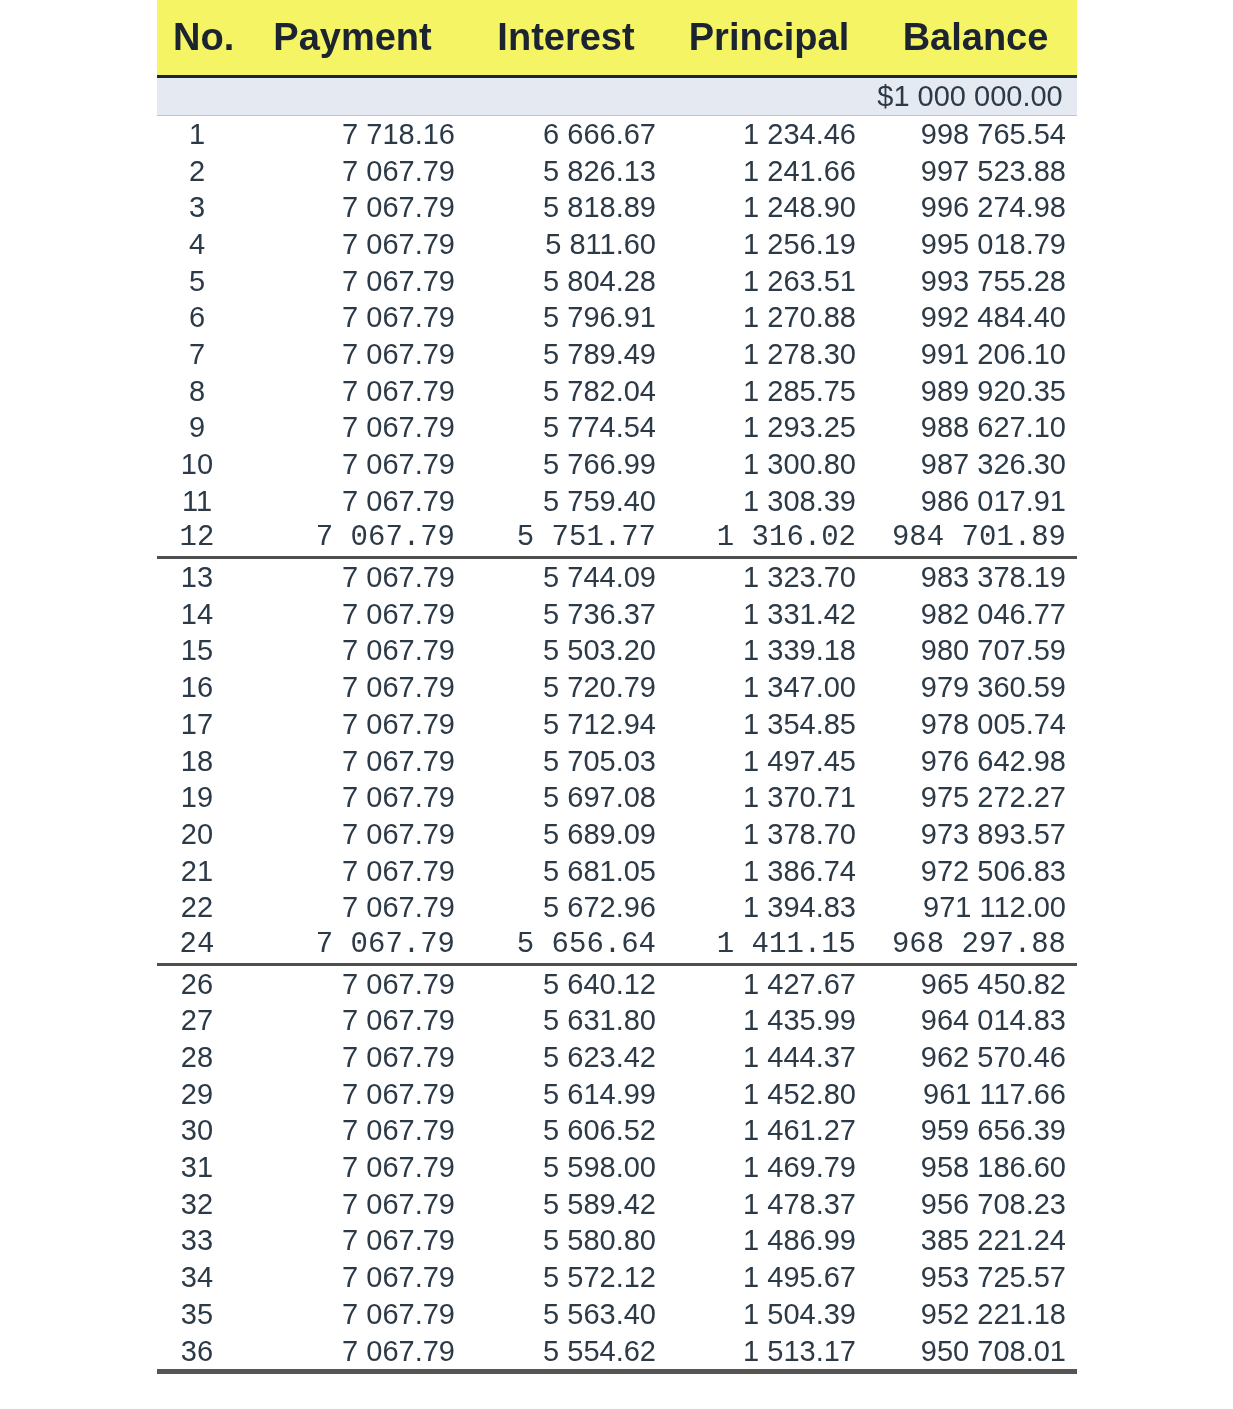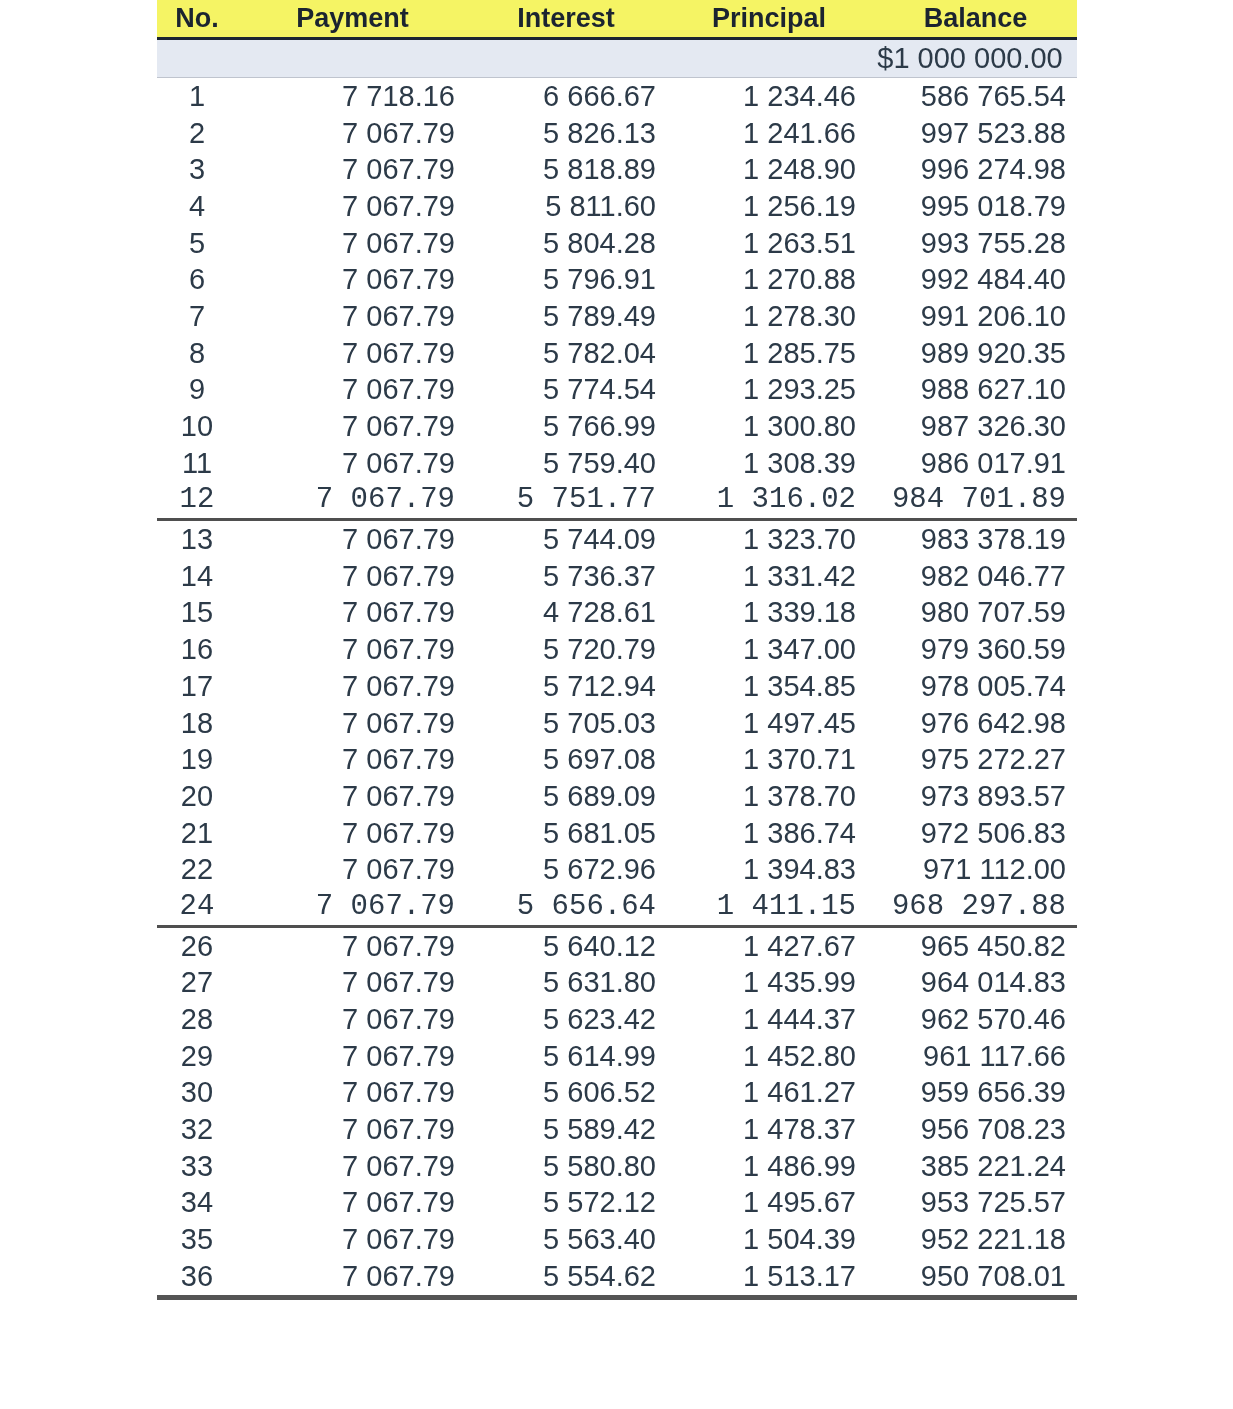--- a/index.html
+++ b/index.html
@@ -28,23 +28,23 @@
   table.amort col.c-no        { width: 80px;  }
   table.amort col.c-payment   { width: 231px; }
   table.amort col.c-interest  { width: 196px; }
   table.amort col.c-principal { width: 210px; }
   table.amort col.c-balance   { width: 203px; }
 
   table.amort thead th {
     background: var(--header-bg, #f5f464);
     color: var(--header-text, #1b2430);
     font-weight: 700;
-    font-size: 27px;
+    font-size: 38px;
     height: 37px;
-    padding: 0;
+    padding: 16px;
     text-align: center;
     border-bottom: 3px solid var(--header-border, #1c2531);
     white-space: nowrap;
   }
   table.amort td {
     height: 36.7px;
     padding: 0;
     text-align: right;
     white-space: nowrap;
     vertical-align: middle;
@@ -97,21 +97,21 @@
         <td></td>
         <td></td>
         <td>$1 000 000.00</td>
       </tr>
 
     <tr>
           <td>1</td>
           <td>7 718.16</td>
           <td>6 666.67</td>
           <td>1 234.46</td>
-          <td>586 765.54</td>
+          <td>998 765.54</td>
         </tr>
         <tr>
           <td>2</td>
           <td>7 067.79</td>
           <td>5 826.13</td>
           <td>1 241.66</td>
           <td>997 523.88</td>
         </tr>
         <tr>
           <td>3</td>
@@ -193,21 +193,21 @@
         <tr>
           <td>14</td>
           <td>7 067.79</td>
           <td>5 736.37</td>
           <td>1 331.42</td>
           <td>982 046.77</td>
         </tr>
         <tr>
           <td>15</td>
           <td>7 067.79</td>
-          <td>4 728.61</td>
+          <td>5 503.20</td>
           <td>1 339.18</td>
           <td>980 707.59</td>
         </tr>
         <tr>
           <td>16</td>
           <td>7 067.79</td>
           <td>5 720.79</td>
           <td>1 347.00</td>
           <td>979 360.59</td>
         </tr>
@@ -289,20 +289,27 @@
           <td>961 117.66</td>
         </tr>
         <tr>
           <td>30</td>
           <td>7 067.79</td>
           <td>5 606.52</td>
           <td>1 461.27</td>
           <td>959 656.39</td>
         </tr>
         <tr>
+          <td>31</td>
+          <td>7 067.79</td>
+          <td>5 598.00</td>
+          <td>1 469.79</td>
+          <td>958 186.60</td>
+        </tr>
+        <tr>
           <td>32</td>
           <td>7 067.79</td>
           <td>5 589.42</td>
           <td>1 478.37</td>
           <td>956 708.23</td>
         </tr>
         <tr>
           <td>33</td>
           <td>7 067.79</td>
           <td>5 580.80</td>

